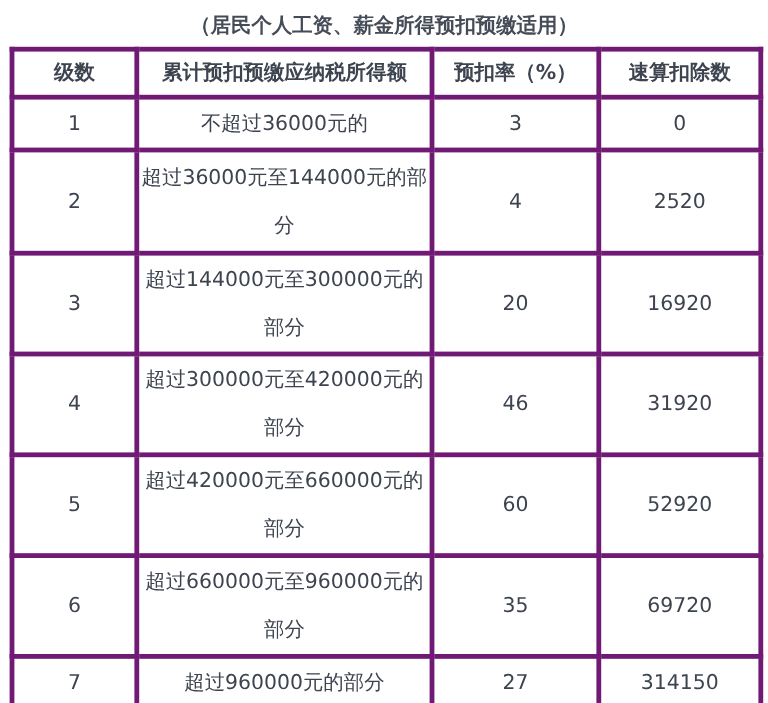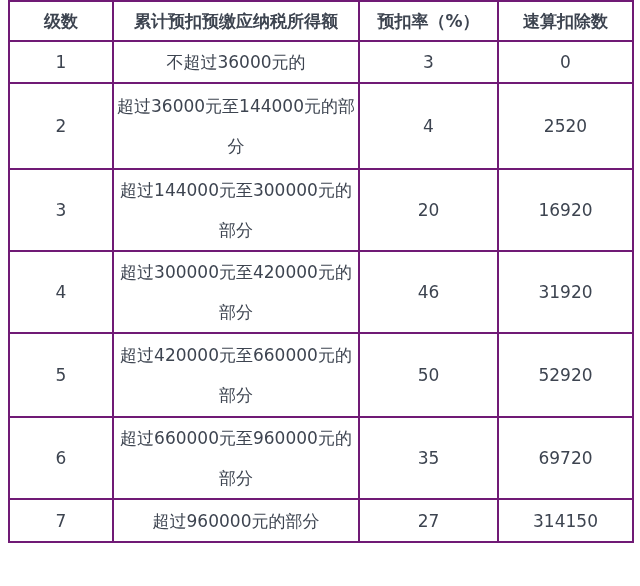--- a/index.html
+++ b/index.html
@@ -27,21 +27,21 @@
     line-height: 24px;
   }
   table.tax-table {
     border-collapse: collapse;
     table-layout: fixed;
     margin-left: 8px;
     width: 624px;
   }
   table.tax-table th,
   table.tax-table td {
-    border: 2px solid #701a75;
+    border: 4px solid #701a75;
     color: #3d4450;
     text-align: center;
     vertical-align: middle;
     padding: 0;
     overflow: hidden;
   }
   table.tax-table th {
     font-size: 17px;
     font-weight: bold;
     line-height: 22px;
@@ -56,20 +56,21 @@
     padding-left: 14px;
     padding-right: 4px;
     white-space: pre-line;
   }
 </style>
 </head>
 <body>
 
 <div class="page">
 
+  <div class="caption">（居民个人工资、薪金所得预扣预缴适用）</div>
 
   <table class="tax-table">
     <colgroup>
       <col style="width:104px">
       <col style="width:246px">
       <col style="width:139px">
       <col style="width:135px">
     </colgroup>
     <thead>
       <tr style="height:40px">
@@ -104,21 +105,21 @@
         <td>4</td>
         <td class="income-cell">超过300000元至420000元的
 部分</td>
         <td>46</td>
         <td>31920</td>
       </tr>
       <tr style="height:84px">
         <td>5</td>
         <td class="income-cell">超过420000元至660000元的
 部分</td>
-        <td>50</td>
+        <td>60</td>
         <td>52920</td>
       </tr>
       <tr style="height:81px">
         <td>6</td>
         <td class="income-cell">超过660000元至960000元的
 部分</td>
         <td>35</td>
         <td>69720</td>
       </tr>
       <tr style="height:43px">

